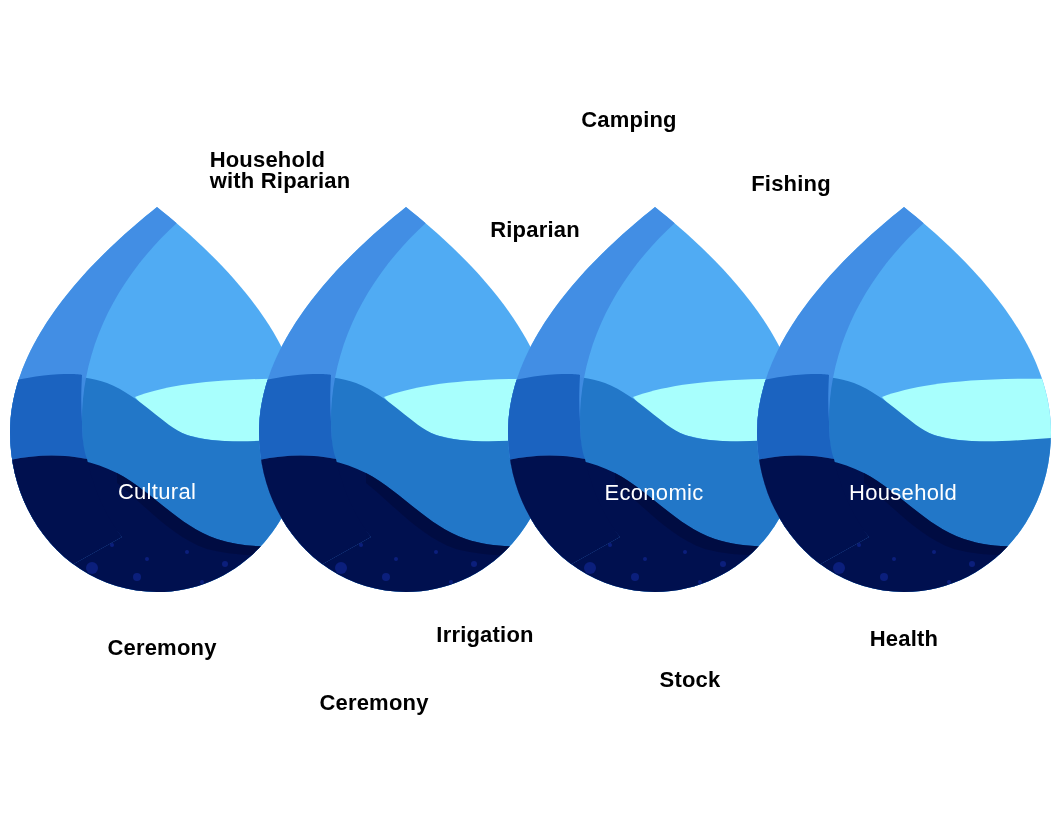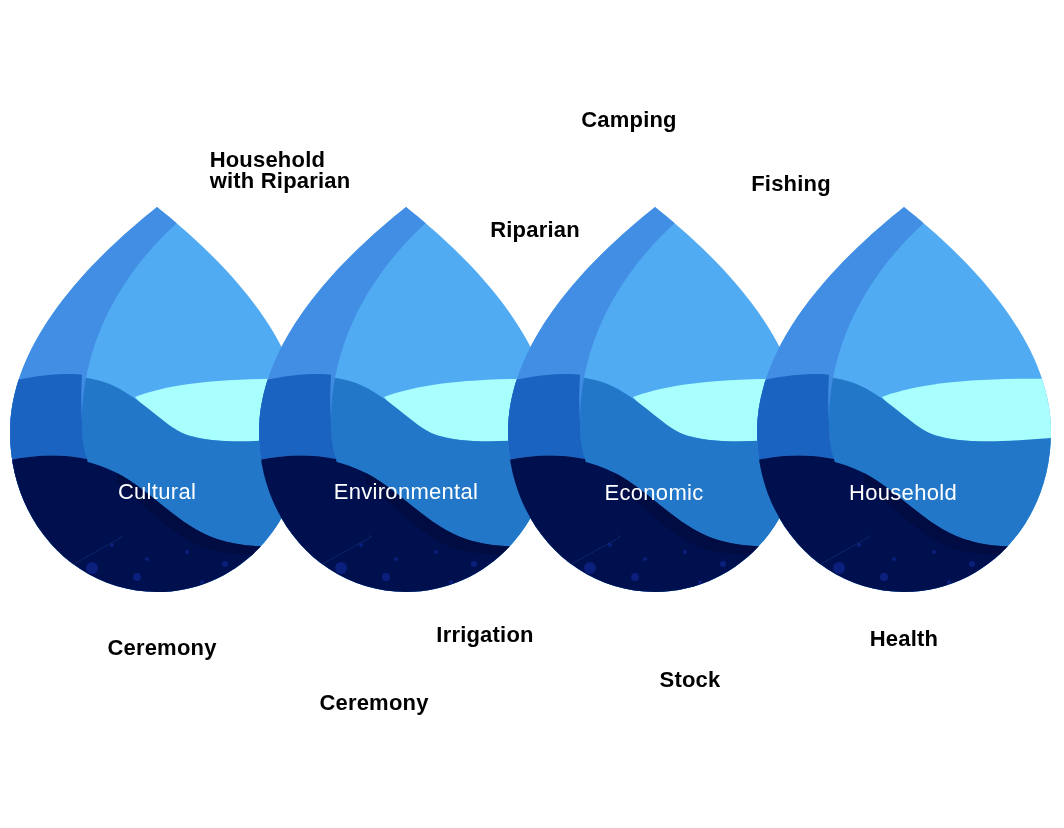--- a/index.html
+++ b/index.html
@@ -87,21 +87,20 @@
     <g>
       <use href="#dropBody" transform="translate(655,207)"></use>
     </g>
     <g>
       <use href="#dropBody" transform="translate(904,207)"></use>
     </g>
   </svg>
 
   
   <div class="drop-label" style="left:157px; top:480px;">Cultural</div>
-  <div class="drop-label" style="left:406px; top:480px;">Environmental</div>
   <div class="drop-label" style="left:654px; top:481px;">Economic</div>
   <div class="drop-label" style="left:903px; top:481px;">Household</div>
 
   
   <div class="tag" style="left:280px; top:149px;">
     <div>Household</div>
     <div>with Riparian</div>
   </div>
   <div class="tag" style="left:535px; top:181px;margin-top:38px;">Riparian</div>
   <div class="tag" style="left:629px; top:109px;">Camping</div>

